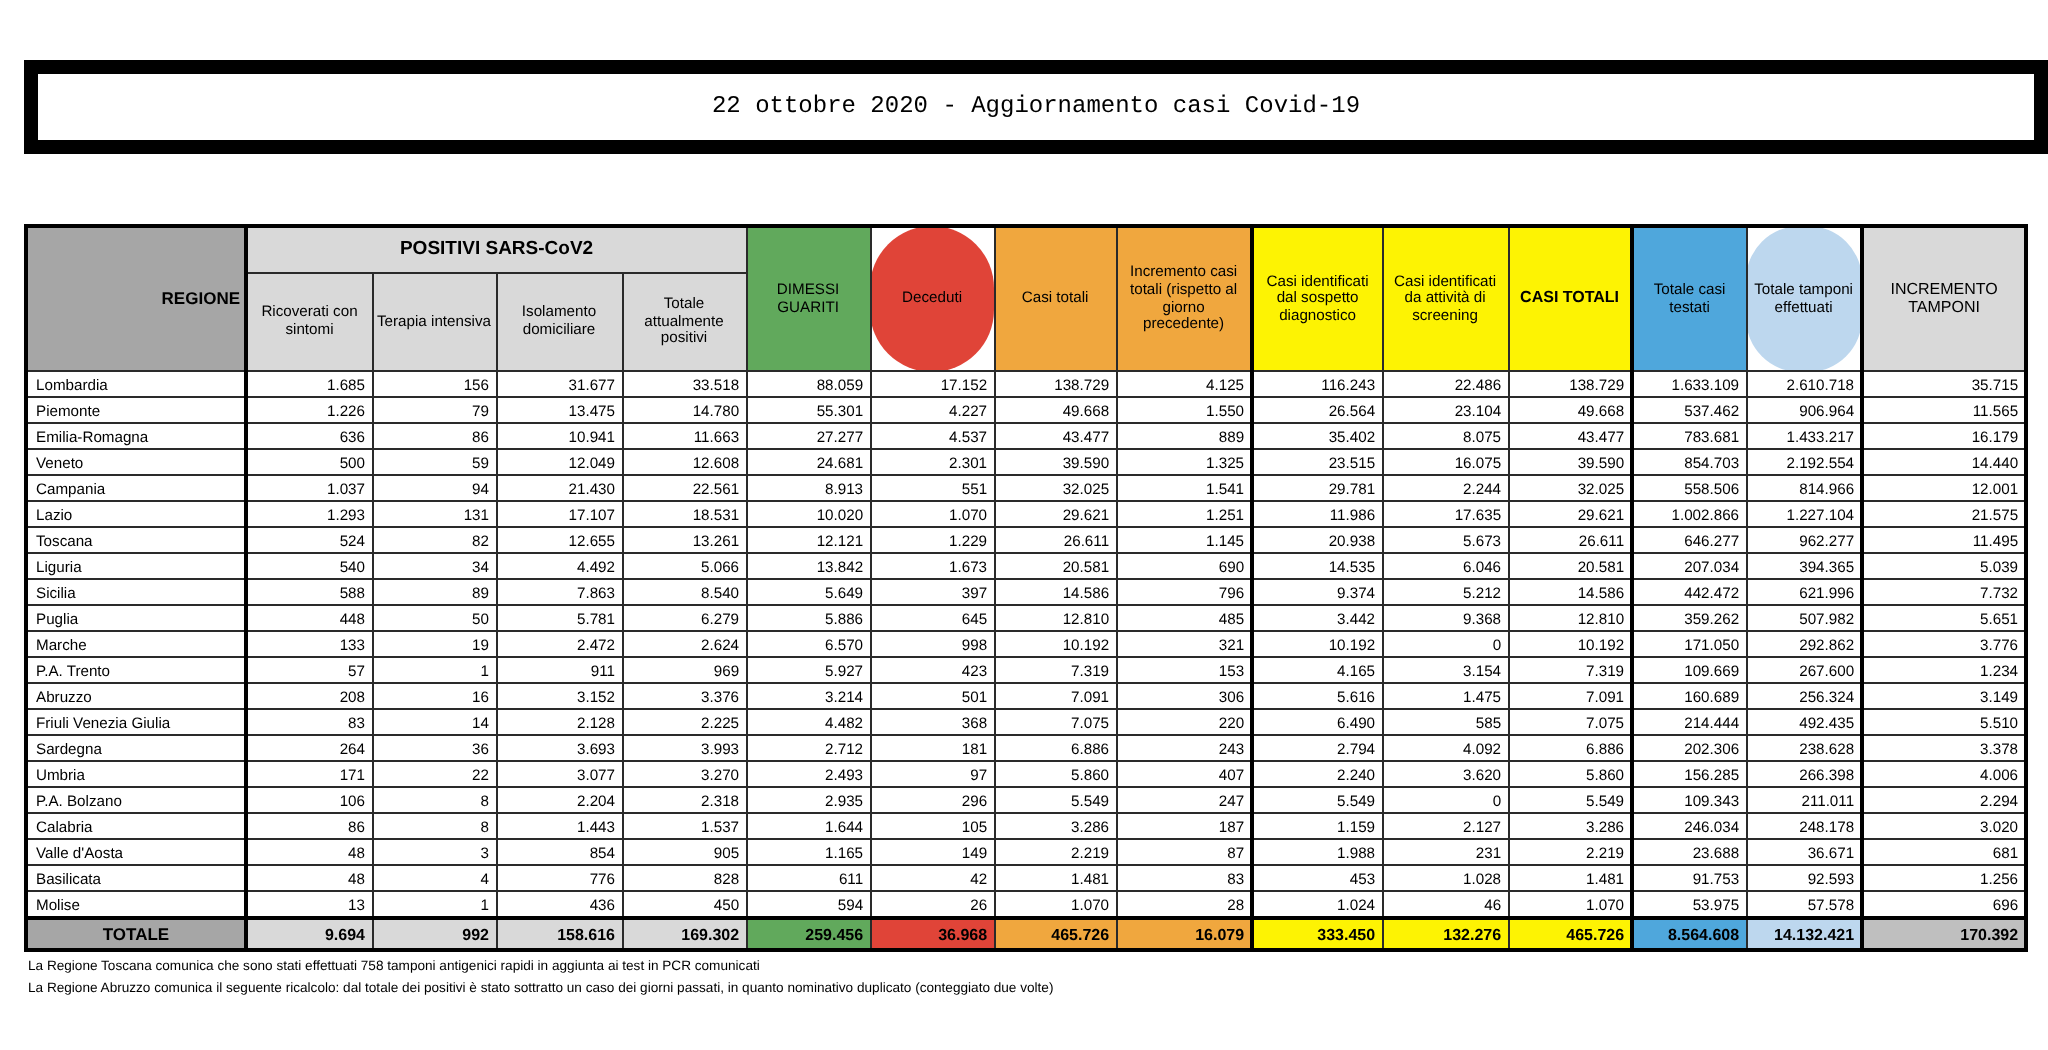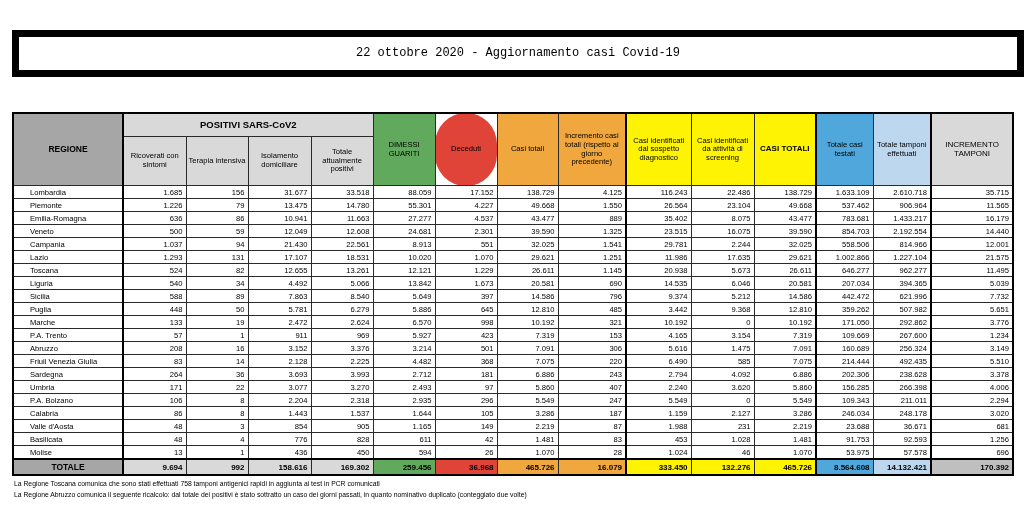--- a/index.html
+++ b/index.html
@@ -20,37 +20,37 @@
   table.data {
     position:absolute; left:12px; top:112px; width:1000px;
     border-collapse:collapse; table-layout:fixed;
     border:2px solid #000;
   }
   th, td {
     border:1px solid #2a2a2a; vertical-align:middle;
     overflow:hidden; word-wrap:break-word;
   }
   thead th { font-size:7.6px; line-height:8.6px; font-weight:normal; text-align:center; padding:1px 2px; }
-  th.h-regione   { background:var(--gray-dark); font-weight:bold; font-size:8.5px; }
+  th.h-regione   { background:var(--gray-dark); font-weight:bold; font-size:8.5px;text-align:right; }
   th.h-group     { background:var(--gray-light); font-weight:bold; font-size:9.5px; height:20px; }
   th.h-sub       { background:var(--gray-light); height:46px; }
   th.h-green     { background:var(--green); }
   th.h-red       { background:var(--red);border-radius:31px; }
   th.h-orange    { background:var(--orange); }
   th.h-yellow    { background:var(--yellow); }
   th.h-caps     { background:var(--yellow); font-weight:bold; font-size:8px; }
   th.h-blue      { background:var(--blue); }
-  th.h-lblue     { background:var(--light-blue); }
+  th.h-lblue     { background:var(--light-blue);border-radius:27px; }
   th.h-graycap   { background:var(--gray-light); font-size:8px; }
 
   tbody td {
     height:11px; font-size:7.6px; line-height:9px;
     padding:1px 3px 0 3px; text-align:right; background:#fff;
   }
-  tbody td.c-region { text-align:left; padding-left:16px; }
+  tbody td.c-region { text-align:left; padding-left:4px; }
 
   .bL { border-left:2px solid #000; }
 
   tfoot td {
     height:13px; font-size:8px; line-height:9px; font-weight:bold;
     padding:1px 3px 0 3px; text-align:right; border-top:2px solid #000000;
   }
   tfoot td.tc-label   { background:var(--gray-dark); text-align:center; font-size:8.5px; }
   tfoot td.tc-gray    { background:var(--gray-light); }
   tfoot td.tc-green   { background:var(--green); }

